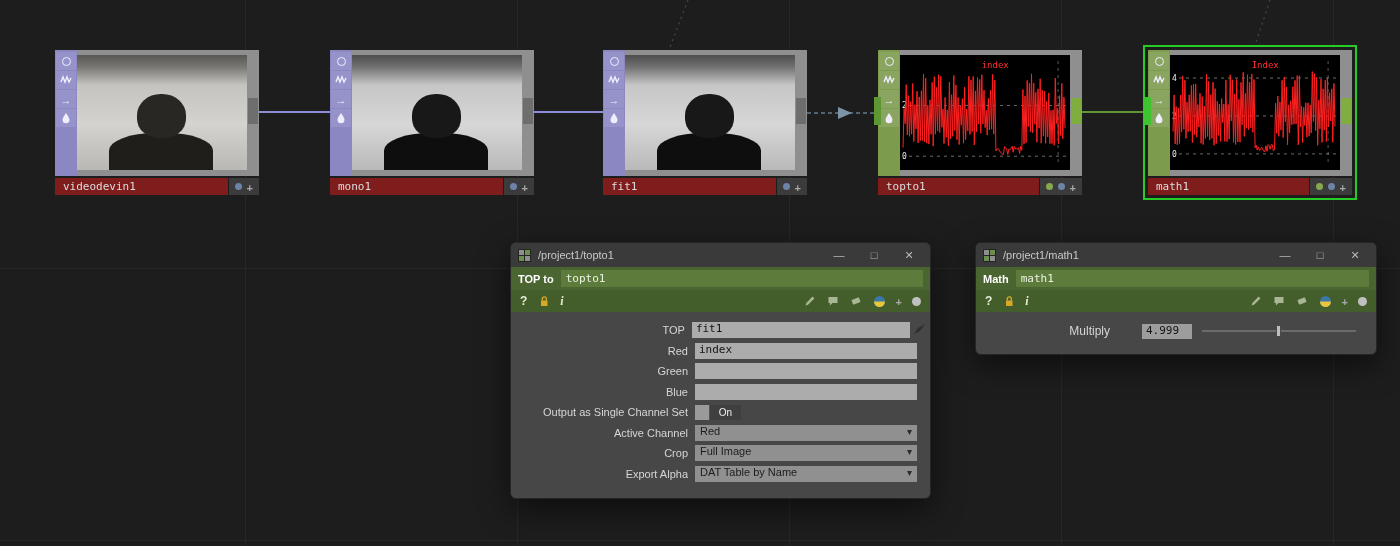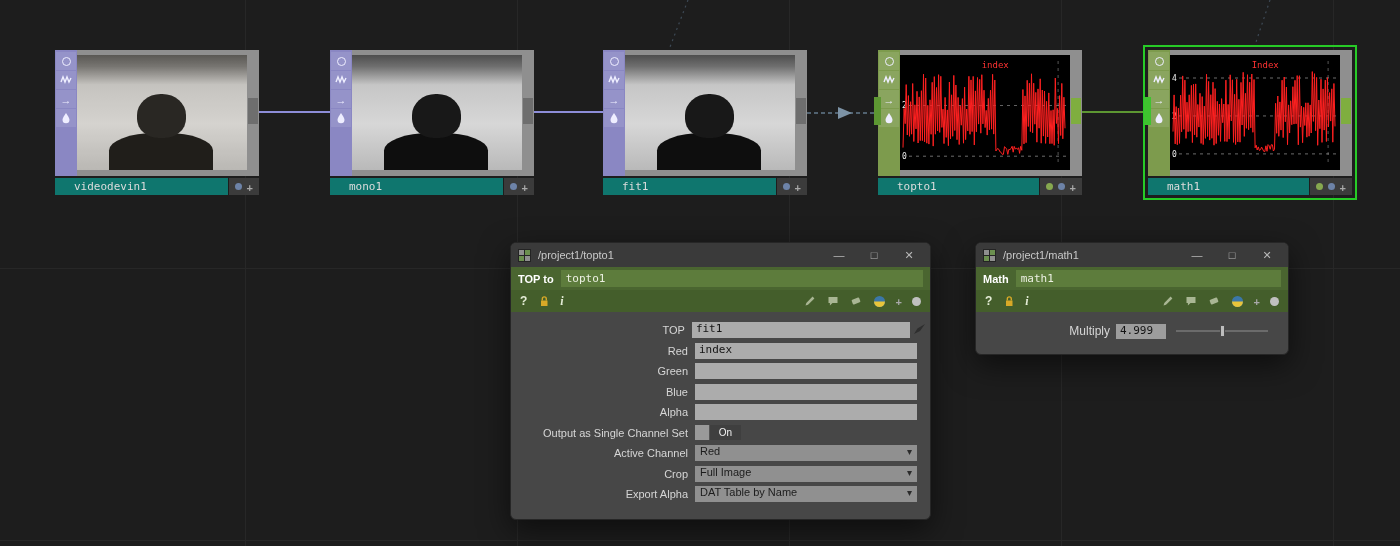--- a/index.html
+++ b/index.html
@@ -29,32 +29,32 @@
   .person-head{ position:absolute; left:35%; bottom:28%; width:29%; height:38%; background:#181818; border-radius:48% 48% 44% 44%; }
   .person-body{ position:absolute; left:19%; bottom:-2%; width:61%; height:34%; background:#0e0e0e; border-radius:45% 45% 0 0; }
   .warm-tint{ position:absolute; inset:0; background:rgba(200,175,140,0.10); }
   .plotbg{ background:#000; }
   .plotbg svg{ width:100%; height:100%; display:block; }
   .out-tab{ position:absolute; right:1px; top:48px; width:10px; height:26px; background:#6e6e6e; }
   .node.chop .out-tab{ background:#7fae3f; }
   .in-tab{ position:absolute; left:-4px; top:47px; width:7px; height:28px; background:#5d9732; }
   .node.selected .in-tab{ background:#3fc32f; }
   .node-namebar{ margin-top:2px; height:17px; display:flex; }
-  .node-name{ flex:1; background:#0f766e; color:#dcdcdc; font:11px "DejaVu Sans Mono", monospace; line-height:17px; padding:0 19px; white-space:nowrap; overflow:hidden; }
+  .node-name{ flex:1; background:#7f1d1d; color:#dcdcdc; font:11px "DejaVu Sans Mono", monospace; line-height:17px; padding:0 8px; white-space:nowrap; overflow:hidden; }
   .node-flags{ background:#3b3b3b; display:flex; align-items:center; gap:5px; padding:0 6px; margin-left:1px; }
   .flag-dot{ width:7px; height:7px; border-radius:50%; display:block; }
   .dot-blue{ background:#6d83a8; }
   .dot-green{ background:#86a84f; }
   .plus-icon::before{ content:"+"; color:#a8a8a8; font-size:11px; font-weight:bold; line-height:1; }
 
   
   .window{ position:absolute; border-radius:6px; overflow:hidden; background:#474747;
            border:1px solid #262626; box-shadow:0 10px 30px rgba(0,0,0,0.55); }
   #win-topto{ left:510px; top:242px; width:421px; }
-  #win-math{ left:975px; top:242px; width:314px; }
+  #win-math{ left:975px; top:242px; width:402px; }
   .titlebar{ height:24px; background:#3a3a3a; display:flex; align-items:center; padding:12px 7px; gap:7px; }
   .win-icon{ width:13px; height:13px; background:#242424; display:grid; grid-template-columns:1fr 1fr; gap:1px; padding:1px; }
   .win-icon i{ display:block; }
   .win-icon i:nth-child(1){ background:#8f8f8f; } .win-icon i:nth-child(2){ background:#6b8f4f; }
   .win-icon i:nth-child(3){ background:#6b8f4f; } .win-icon i:nth-child(4){ background:#8f8f8f; }
   .win-title{ flex:1; color:#c9c9c9; font-size:11px; }
   .win-btn{ width:28px; text-align:center; color:#b8b8b8; font-size:11px; line-height:24px; }
   .fambar{ height:23px; background:#4a6530; display:flex; align-items:center; padding:0 7px; gap:7px; }
   .fam-label{ color:#ffffff; font-weight:bold; font-size:11px; white-space:nowrap; }
   .fam-name{ flex:1; background:#5d7c3c; color:#ecf0e2; font:11px "DejaVu Sans Mono", monospace; height:17px; line-height:17px; padding:0 5px; }
@@ -74,21 +74,21 @@
   .pfield.drop .fval{ flex:1; }
   .caret::before{ content:"▾"; color:#2b2b2b; font-size:10px; }
   .toggle{ width:46px; height:15px; display:flex; overflow:hidden; }
   .knob{ width:15px; background:#9a9a9a; border-right:1px solid #555; }
   .tlabel{ flex:1; background:#3f3f3f; color:#f0f0f0; font-size:10px; line-height:15px; text-align:center; }
   .picker{ margin-left:3px; }
 
   .params-math{ padding:10px 10px 14px; }
   .math-row{ display:flex; align-items:center; height:18px; }
   .mlabel{ width:130px; text-align:right; padding-right:6px; color:#d6d6d6; font-size:12px; }
-  .mval{ width:50px; height:15px; line-height:15px; background:#9d9d9d; color:#141414; font:11px "DejaVu Sans Mono", monospace; padding:0 4px; }
+  .mval{ width:50px; height:15px; line-height:15px; background:#9d9d9d; color:#141414; font:11px "DejaVu Sans Mono", monospace; padding:0 4px;margin-left:26px; }
   .slider{ position:relative; flex:1; height:14px; margin:0 10px 0 10px; }
   .slider .track{ position:absolute; left:0; right:0; top:6px; height:2px; background:#6b6b6b; }
   .slider .handle{ position:absolute; top:1px; width:5px; height:12px; background:#bdbdbd; border:1px solid #4a4a4a; }
 </style>
 </head>
 <body>
 
 <svg id="wires" width="1400" height="546">
   <line x1="259" y1="112" x2="330" y2="112" stroke="#8d8dd8" stroke-width="2"></line>
   <line x1="534" y1="112" x2="603" y2="112" stroke="#8d8dd8" stroke-width="2"></line>
@@ -360,24 +360,20 @@
     </div>
     <div class="prow">
       <div class="plabel">Green</div>
       <div class="pfield text"><span class="fval"></span></div>
     </div>
     <div class="prow">
       <div class="plabel">Blue</div>
       <div class="pfield text"><span class="fval"></span></div>
     </div>
     <div class="prow">
-      <div class="plabel">Alpha</div>
-      <div class="pfield text"><span class="fval"></span></div>
-    </div>
-    <div class="prow">
       <div class="plabel">Output as Single Channel Set</div>
       <div class="toggle">
         <span class="knob"></span>
         <span class="tlabel">On</span>
       </div>
     </div>
     <div class="prow">
       <div class="plabel">Active Channel</div>
       <div class="pfield drop">
           <span class="fval">Red</span>

